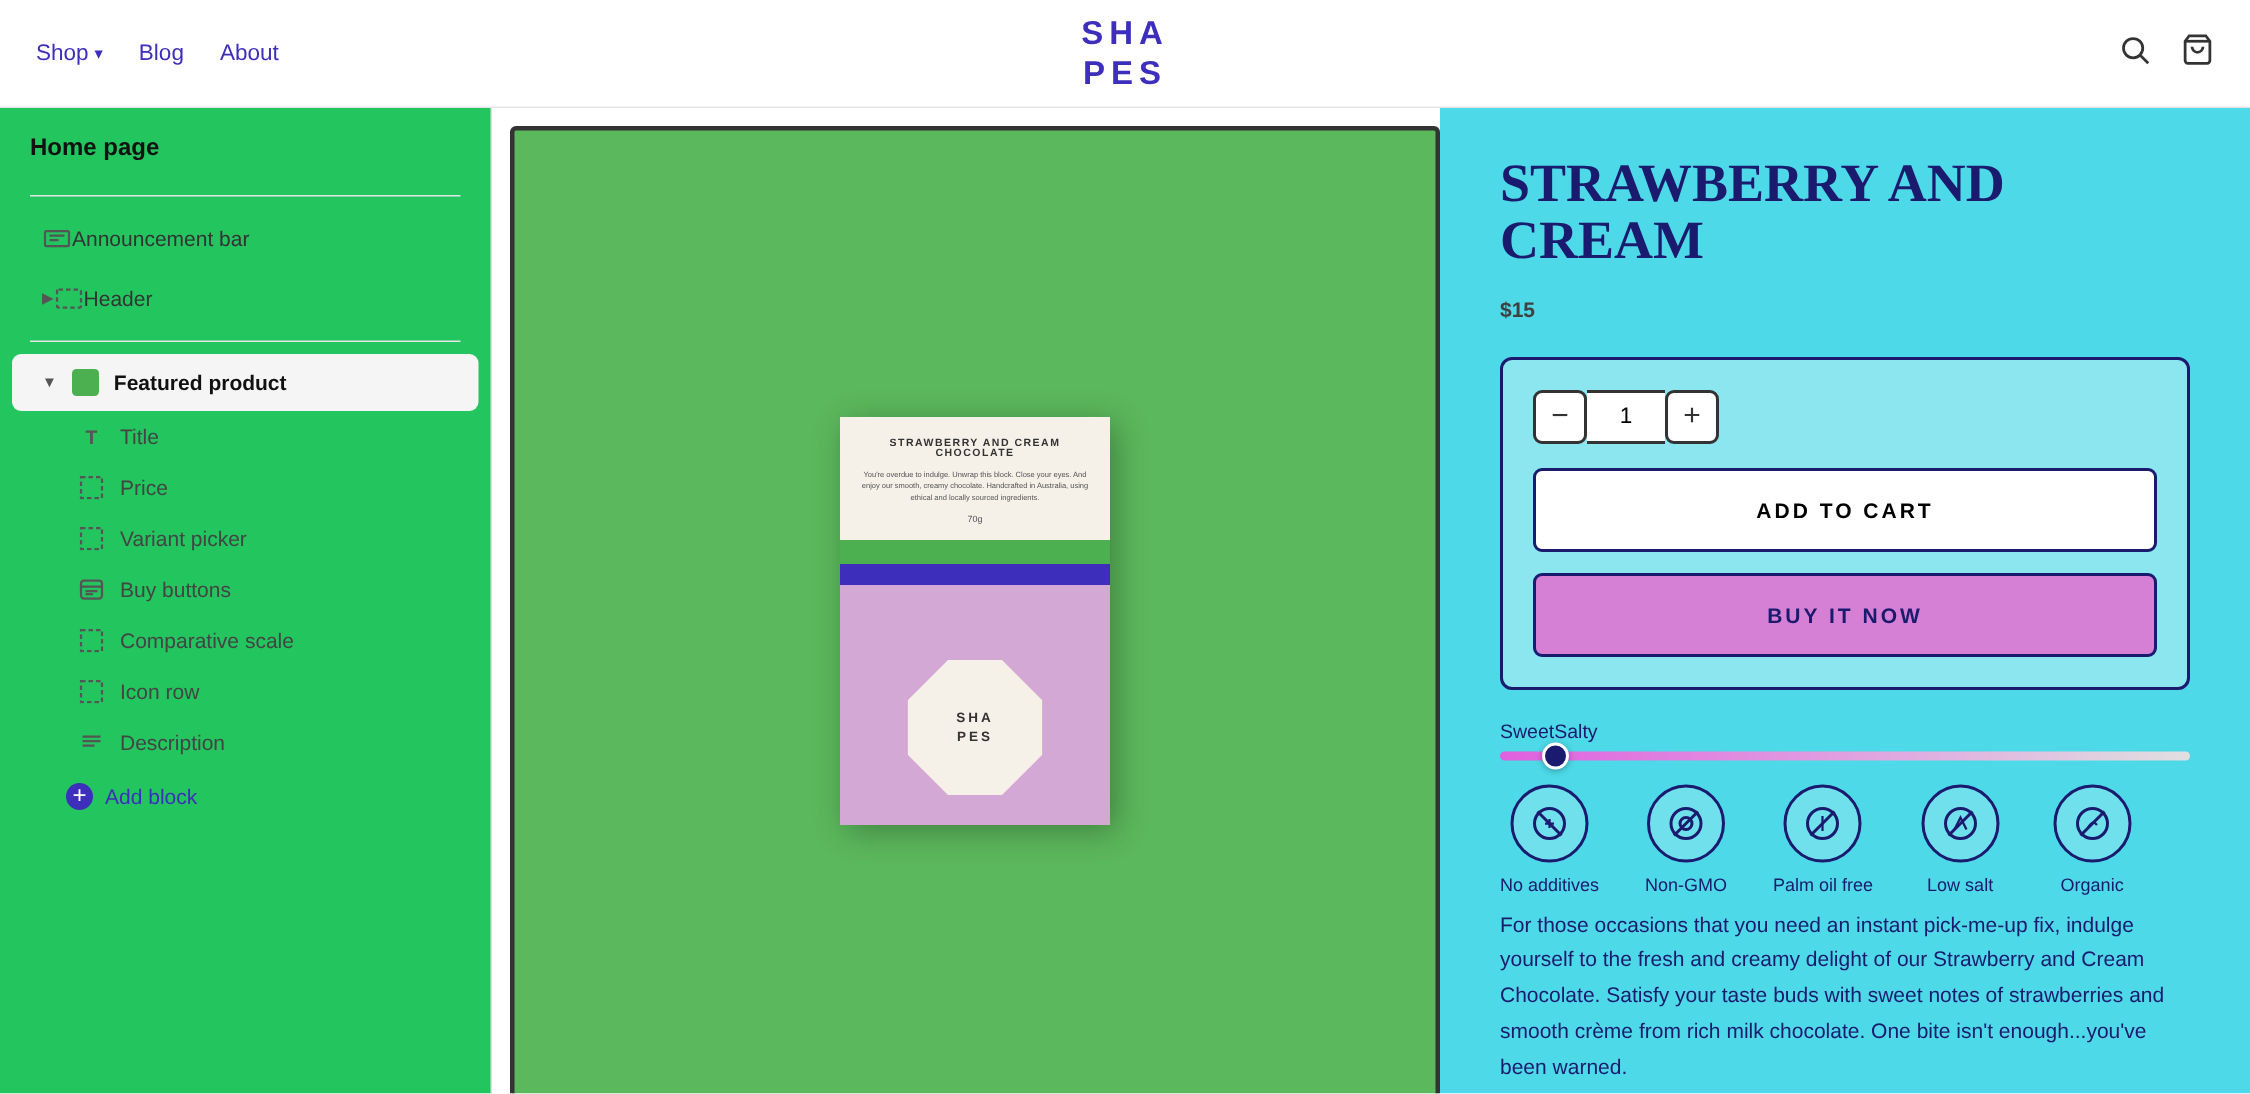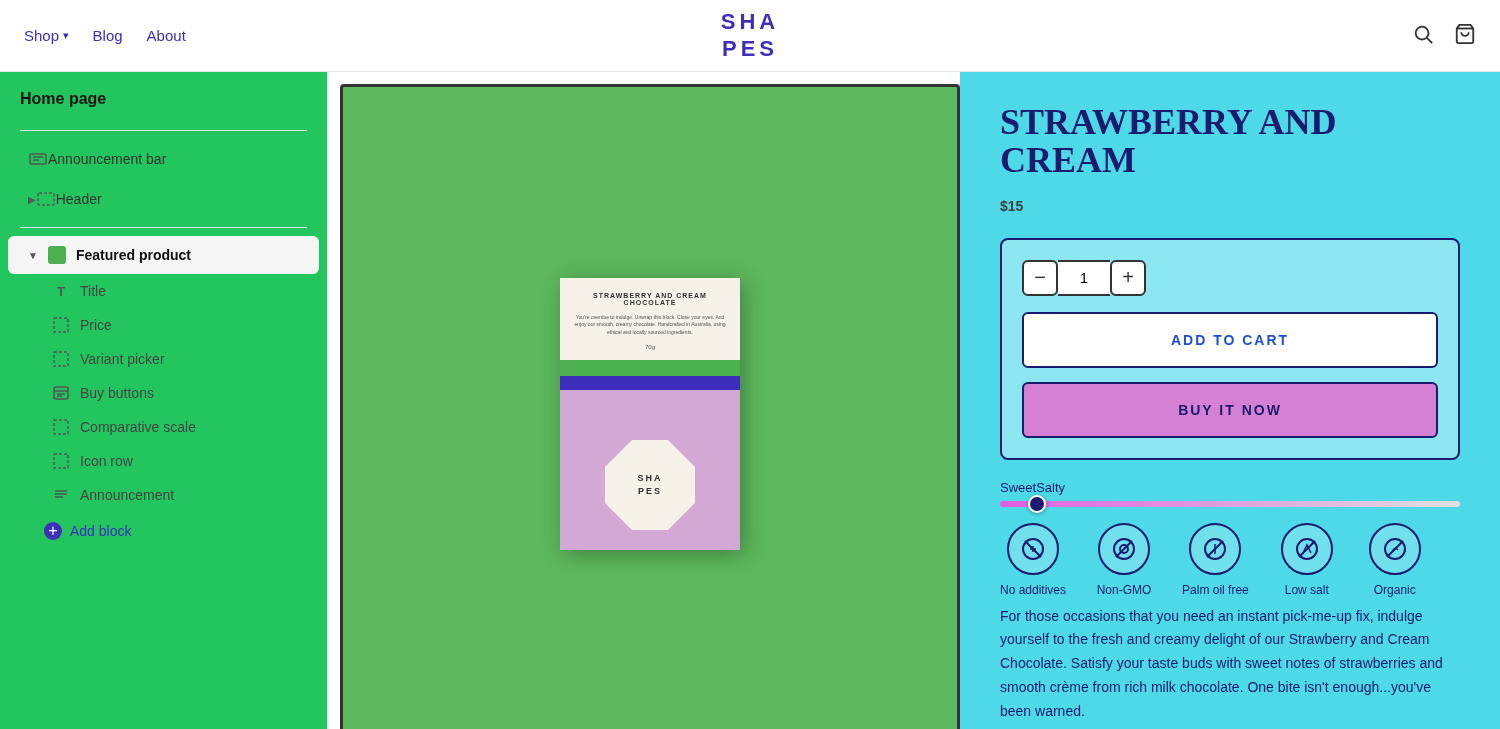--- a/index.html
+++ b/index.html
@@ -254,21 +254,21 @@
     .btn-add-cart {
       width: 100%;
       padding: 18px;
       background: #fff;
       border: 2px solid #1a1a6e;
       border-radius: 6px;
       font-size: 14px;
       font-weight: 700;
       letter-spacing: 2px;
       cursor: pointer;
-      color: #1d4ed8;
+      color: #000000;
       margin-bottom: 14px;
       text-align: center;
     }
     .btn-buy-now {
       width: 100%;
       padding: 18px;
       background: #d580d5;
       border: 2px solid #1a1a6e;
       border-radius: 6px;
       font-size: 14px;
@@ -471,21 +471,21 @@
       <span>Icon row</span>
     </div>
     <div class="sidebar-sub-item">
       <div class="sub-icon">
         <svg width="16" height="16" viewBox="0 0 16 16" fill="none" stroke="#555" stroke-width="1.5">
           <line x1="2" y1="4" x2="14" y2="4"></line>
           <line x1="2" y1="7" x2="14" y2="7"></line>
           <line x1="2" y1="10" x2="10" y2="10"></line>
         </svg>
       </div>
-      <span>Announcement</span>
+      <span>Description</span>
     </div>
 
     <div class="add-block">
       <span style="width:18px; height:18px; background:#3d2ebc; border-radius:50%; color:#fff; display:flex; align-items:center; justify-content:center; font-size:16px; font-weight:300;">+</span>
       <span>Add block</span>
     </div>
   </div>
 
   <div class="content-area">
     <div class="product-section">

